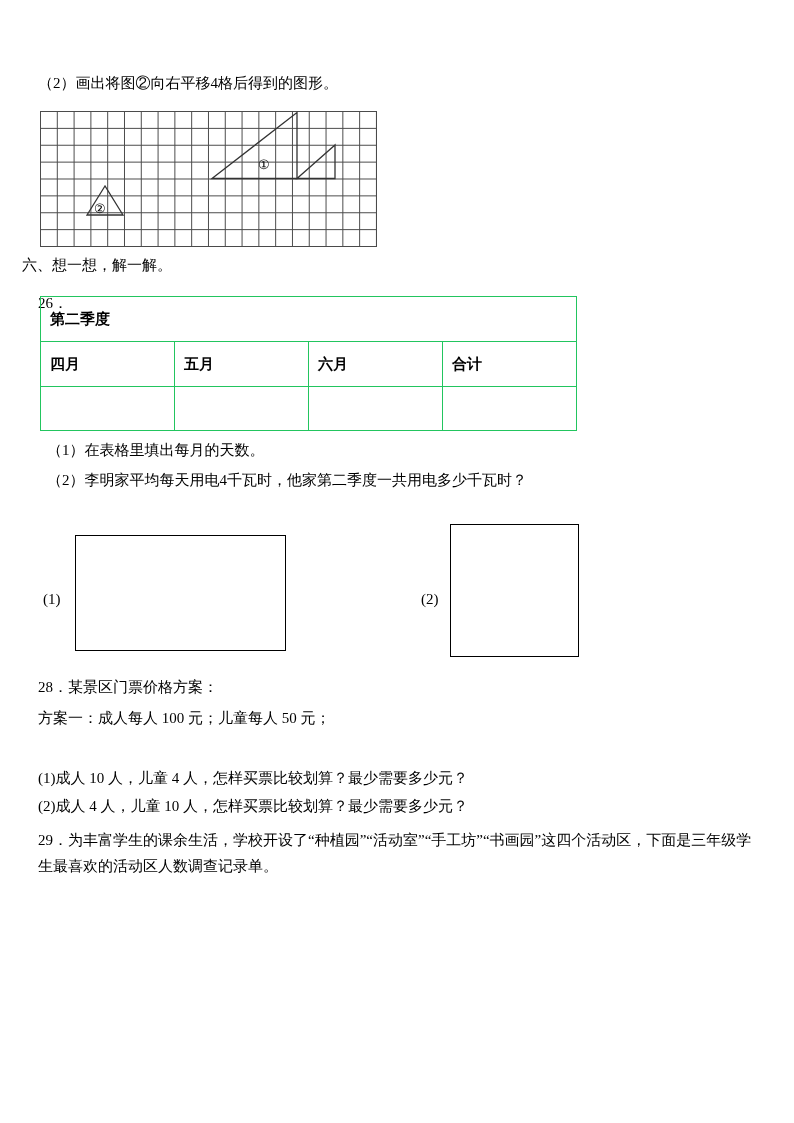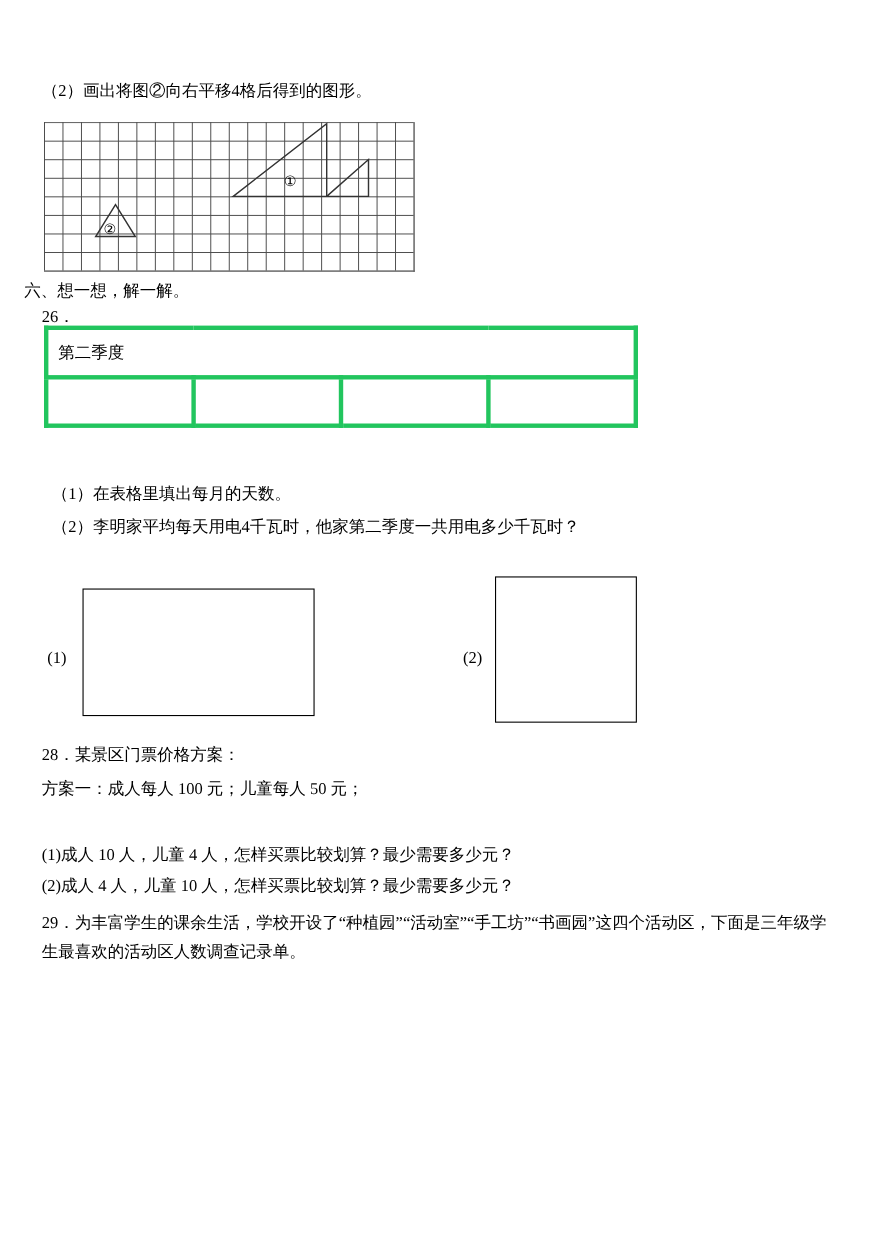--- a/index.html
+++ b/index.html
@@ -25,26 +25,27 @@
       linear-gradient(to right, #4a4a4a 1px, transparent 1px),
       linear-gradient(to bottom, #4a4a4a 1px, transparent 1px);
     background-size:16.8px 16.875px;
     border-right:1px solid #4a4a4a;
     border-bottom:1px solid #4a4a4a;
   }
   .grid-box svg { position:absolute; left:0; top:0; }
 
   table { border-collapse:collapse; table-layout:fixed; }
   td {
-    border:4px solid #22c55e;
+    border:1px solid #22c55e;
     padding:0 9px;
     vertical-align:middle;
     font-size:15px;
     overflow:hidden;
     white-space:nowrap;
+    font-weight:bold;
   }
 
   .rect-shape { position:absolute; border:1.5px solid #000; background:#fff; }
 
   .ticks { letter-spacing:1px; font-family:"DejaVu Sans","Liberation Sans",sans-serif; font-size:14px; }
 </style>
 </head>
 <body>
 
 <div class="page">
@@ -56,32 +57,38 @@
       <polygon points="172,67.5 257,1.5 257,67.5" fill="none" stroke="#333" stroke-width="1.3"></polygon>
       <polygon points="257,67.5 295,34 295,67.5" fill="none" stroke="#333" stroke-width="1.3"></polygon>
       <polygon points="65,75 47,104 83,104" fill="none" stroke="#333" stroke-width="1.3"></polygon>
       <text x="218" y="58" font-size="13" fill="#000">①</text>
       <text x="54" y="102" font-size="13" fill="#000">②</text>
     </svg>
   </div>
 
   <div class="abs txt" style="left:22px; top:254px;">六、想一想，解一解。</div>
 
-  <div class="abs txt" style="left:38px; top:278px;">26．</div>
+  <div class="abs txt" style="left:38px; top:292px;">26．</div>
 
   <table class="abs" style="left:40px; top:296px; width:536px;">
     <colgroup>
       <col style="width:134px">
         <col style="width:134px">
         <col style="width:134px">
         <col style="width:134px">
     </colgroup>
     <tbody>
         <tr style="height:45px;">
       <td colspan="4">第二季度</td>
+    </tr>
+    <tr style="height:45px;">
+      <td>四月</td>
+      <td>五月</td>
+      <td>六月</td>
+      <td>合计</td>
     </tr>
     <tr style="height:44px;">
       <td></td>
       <td></td>
       <td></td>
       <td></td>
     </tr>
   </tbody>
     </table>
 

